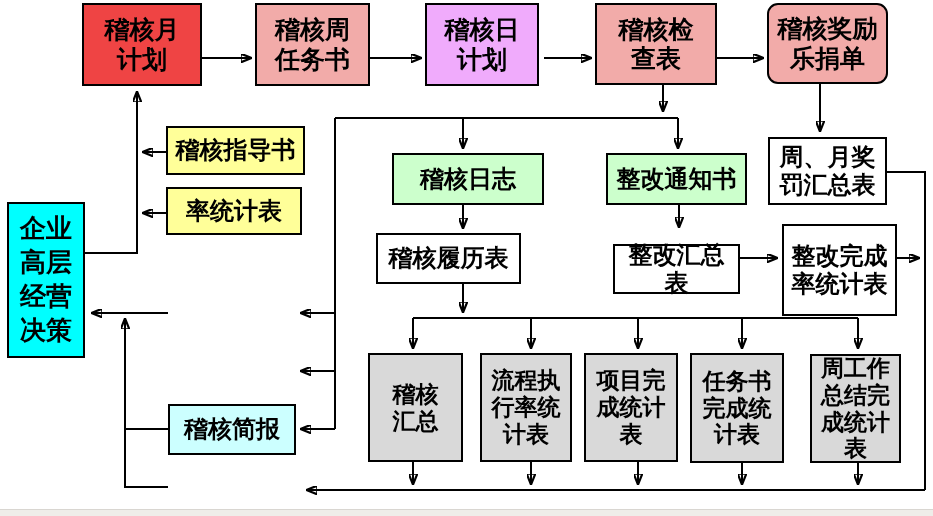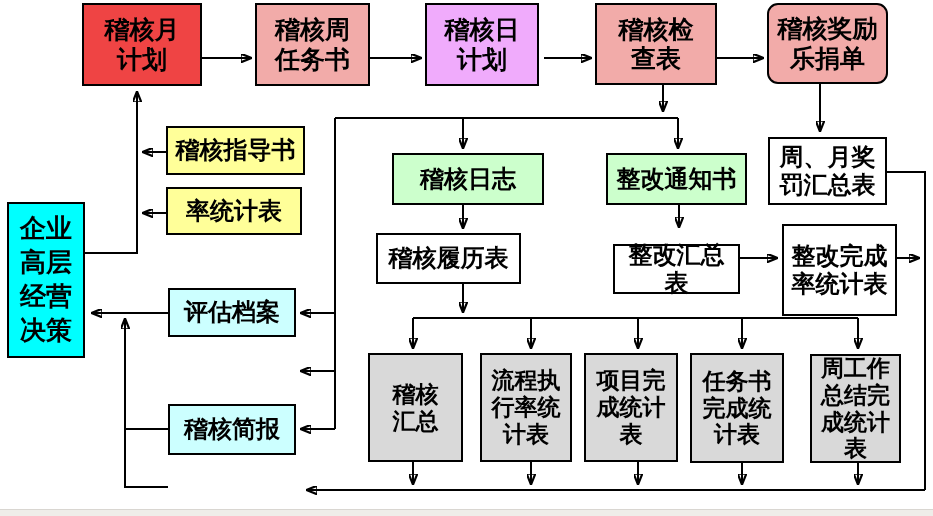--- a/index.html
+++ b/index.html
@@ -103,21 +103,20 @@
   <div class="node" style="left: 606px; top: 153px; width: 141px; height: 52px; background-color: rgb(204, 255, 204);">整改通知书</div>
 
   <div class="node" style="left: 376px; top: 233px; width: 145px; height: 51px; background-color: rgb(255, 255, 255);">稽核履历表</div>
   <div class="node" style="left: 613px; top: 244px; width: 127px; height: 50px; background-color: rgb(255, 255, 255);">整改汇总
 表</div>
   <div class="node" style="left: 768px; top: 137px; width: 119px; height: 68px; background-color: rgb(255, 255, 255);">周、月奖
 罚汇总表</div>
   <div class="node" style="left: 782px; top: 224px; width: 115px; height: 92px; background-color: rgb(255, 255, 255);">整改完成
 率统计表</div>
 
-  <div class="node" style="left: 168px; top: 288px; width: 128px; height: 49px; background-color: rgb(204, 255, 255);">评估档案</div>
   <div class="node" style="left: 168px; top: 404px; width: 128px; height: 51px; background-color: rgb(204, 255, 255);">稽核简报</div>
 
   <div class="node fs-gray" style="left: 368px; top: 353px; width: 95px; height: 109px; background-color: rgb(217, 217, 217);">稽核
 汇总</div>
   <div class="node fs-gray" style="left: 480px; top: 353px; width: 92px; height: 109px; background-color: rgb(217, 217, 217);">流程执
 行率统
 计表</div>
   <div class="node fs-gray" style="left: 584px; top: 353px; width: 94px; height: 109px; background-color: rgb(217, 217, 217);">项目完
 成统计
 表</div>

